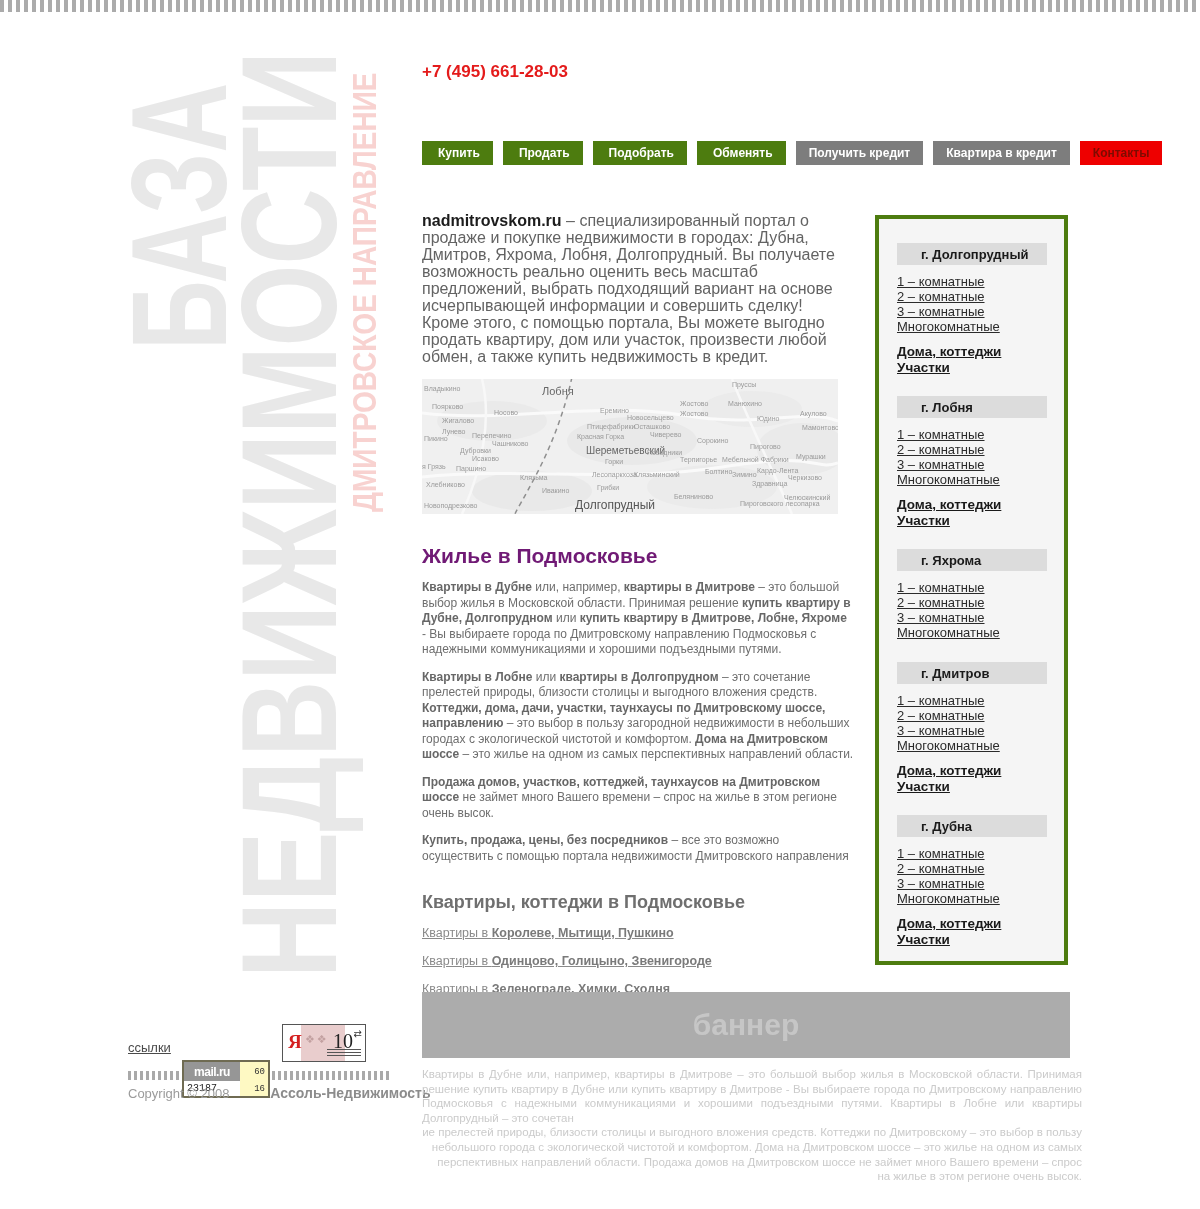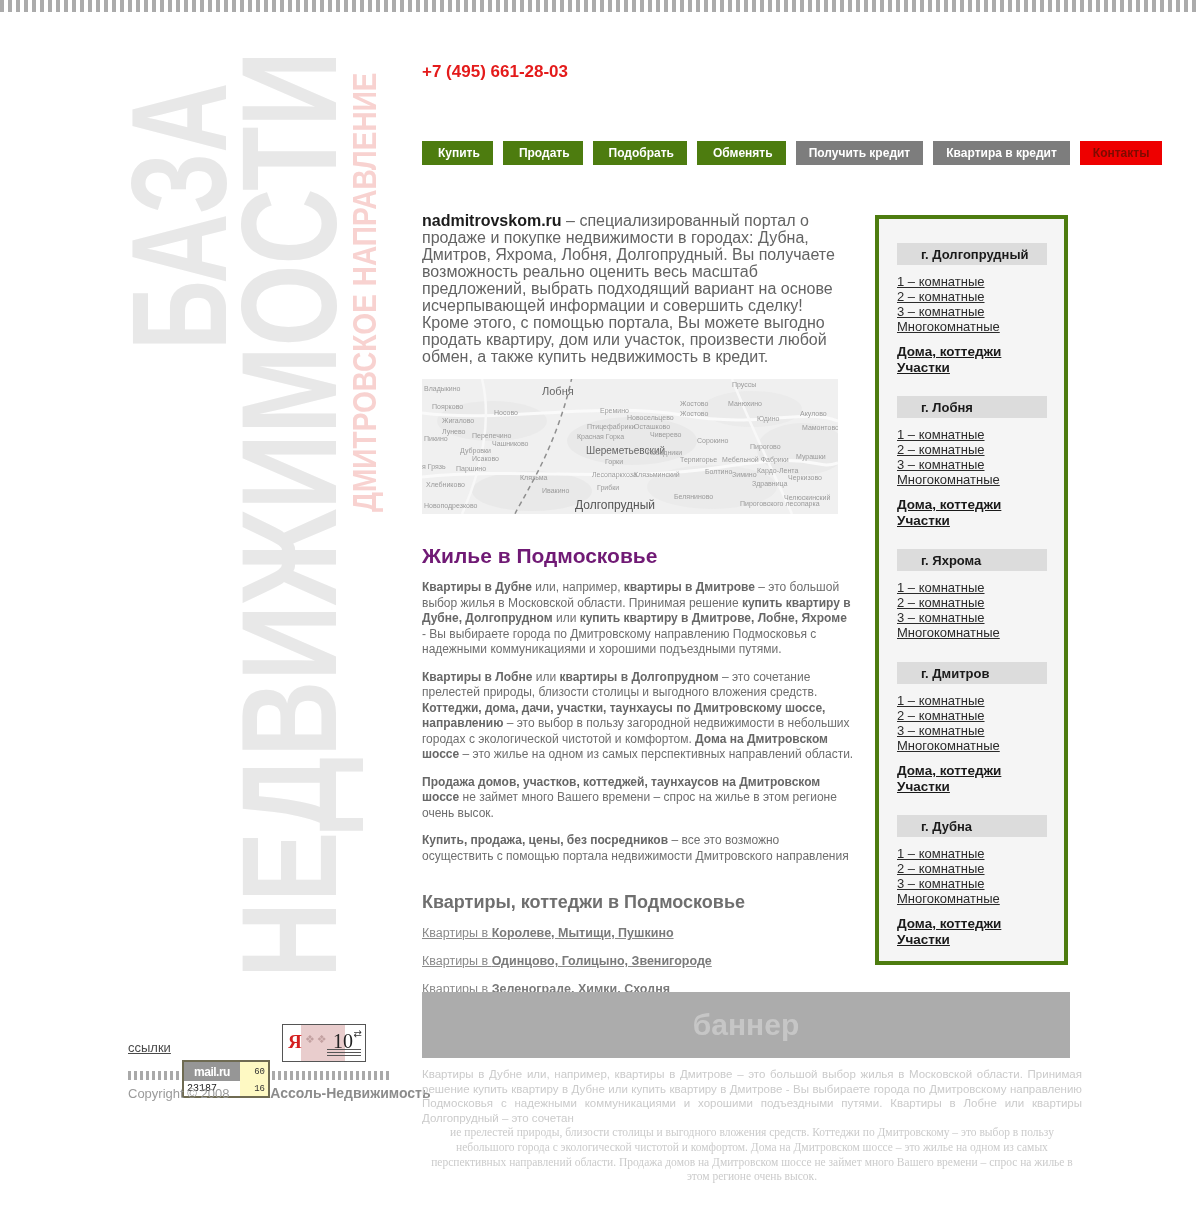--- a/index.html
+++ b/index.html
@@ -92,21 +92,21 @@
   #yandex .ya-refresh{position:absolute;right:3px;top:3px;font-size:10px;color:#333;}
   #yandex .ya-lines{position:absolute;right:4px;bottom:4px;width:34px;height:8px;
     background:repeating-linear-gradient(180deg,#555 0 1px,transparent 1px 3px);}
 
   #copyright-row{position:absolute;left:128px;top:1085px;z-index:2;display:flex;gap:41px;align-items:baseline;}
   #copyright-row .copy{font-size:13px;color:#9b9b9b;}
   #copyright-row .company{font-size:14px;font-weight:bold;color:#8c8c8c;}
 
   #seo{position:absolute;left:422px;top:1067px;width:660px;z-index:2;font-size:11.5px;
     line-height:14.6px;color:#cbcbcb;text-align:justify;}
-  #seo .blk2{text-align:center;font-family:Liberation Serif, serif;}
+  #seo .blk2{text-align:right;}
 </style>
 </head>
 <body>
 
 <div id="page">
 
   <div id="top-stripes" class="stripes"></div>
 
   <div class="wm" id="wm1" style="color: rgb(232, 232, 232);">БАЗА</div>
   <div class="wm" id="wm2" style="color: rgb(232, 232, 232);">НЕДВИЖИМОСТИ</div>

